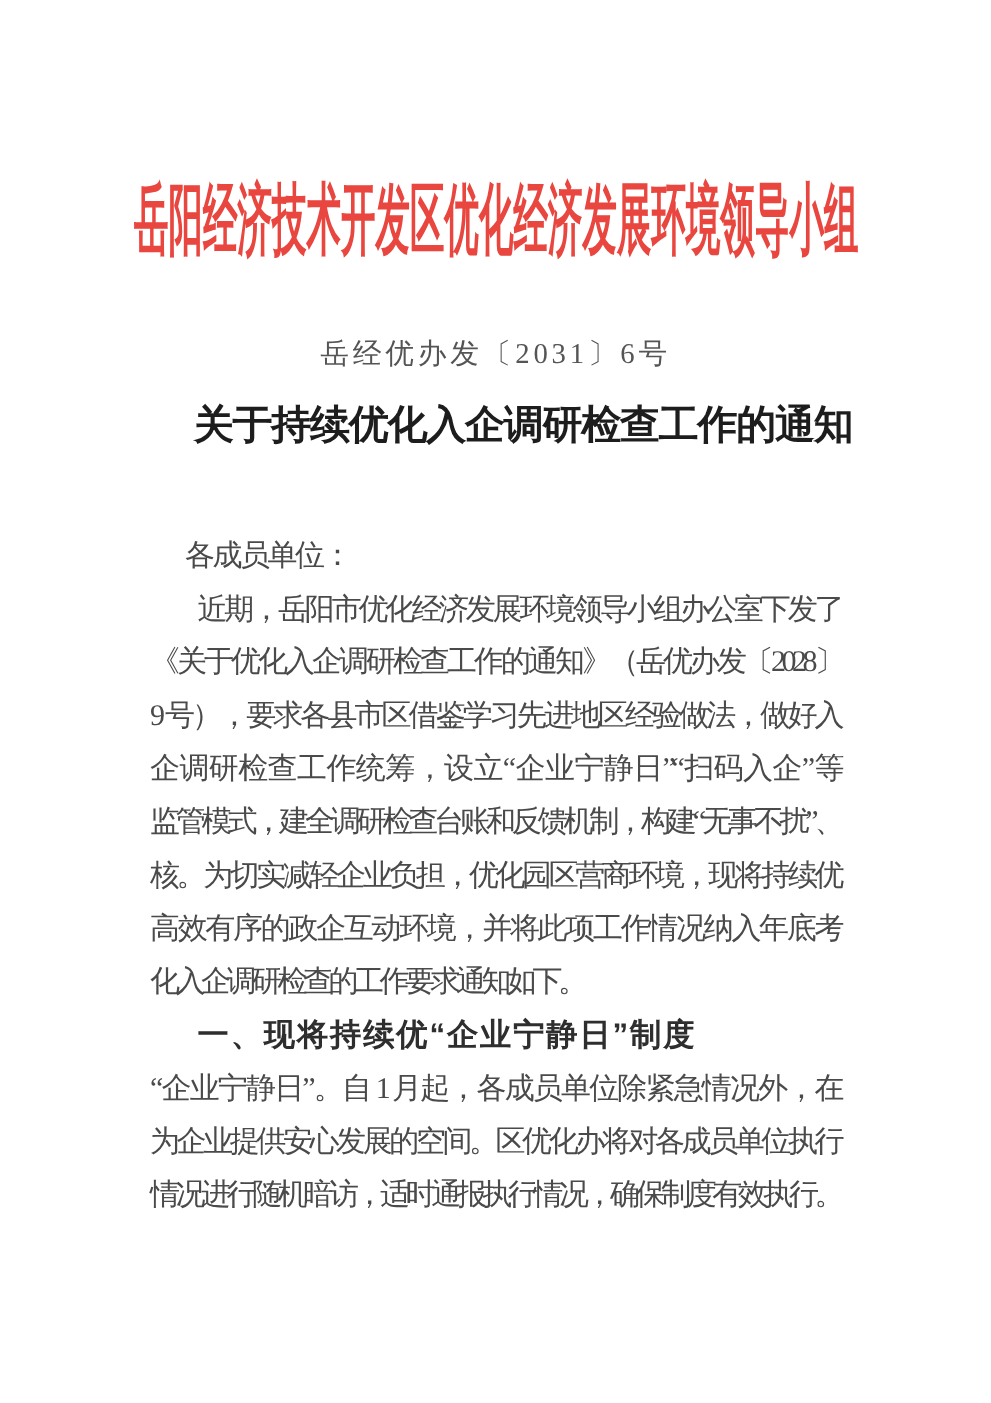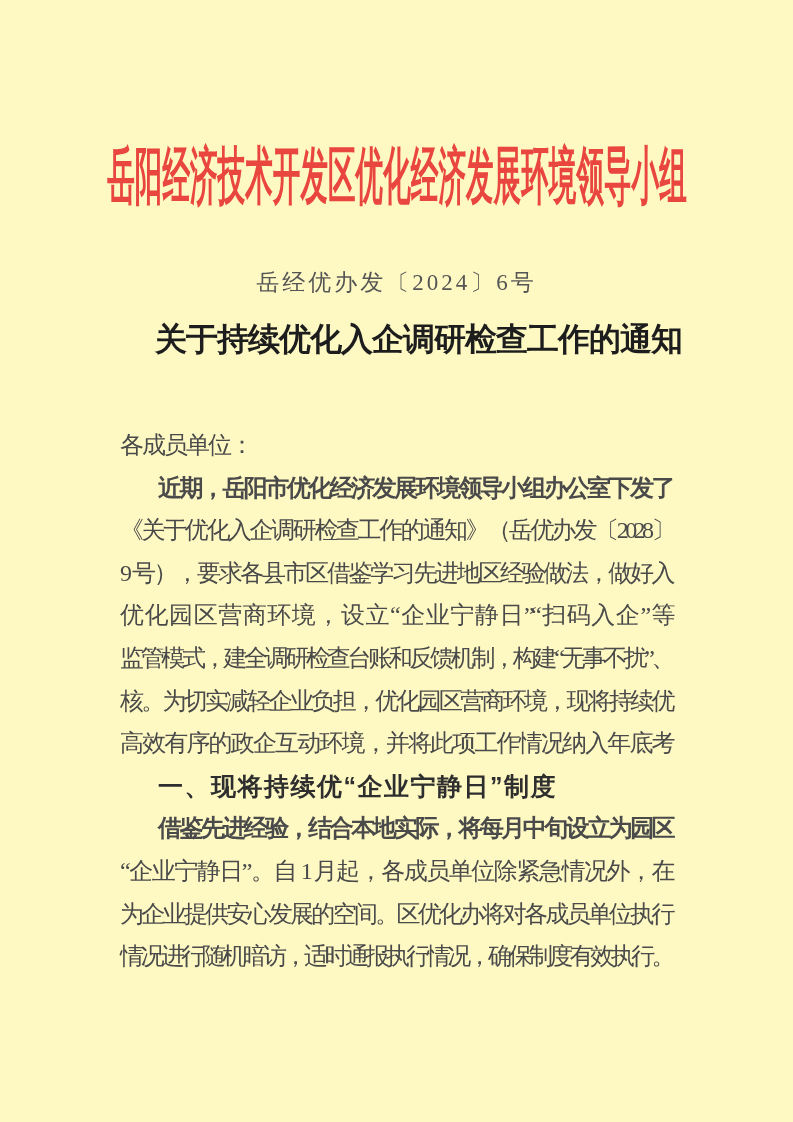--- a/index.html
+++ b/index.html
@@ -1,21 +1,21 @@
 <!DOCTYPE html>
 <html><head>
 <meta charset="utf-8">
 <style>
   html, body { margin: 0; padding: 0; background: #888; }
   .page {
     position: relative;
     width: 793px;
     height: 1122px;
     margin: 0 auto;
-    background: #fef9c3;
+    background: #ffffff;
     overflow: hidden;
     font-family: "Liberation Serif", "DejaVu Serif", serif;
   }
   
   .org-title-wrap {
     margin-top: 143px;
     width: 793px;
     display: flex;
     justify-content: center;
     height: 68px;
@@ -58,56 +58,57 @@
   .bline {
     letter-spacing: -3.6px;
     text-align: justify;
     text-align-last: justify;
     white-space: nowrap;
   }
   .bline.left {
     text-align: left;
     text-align-last: left;
   }
-  .bline.indent { text-indent: 38px; font-weight: bold; }
+  .bline.indent { text-indent: 38px; }
   .salutation {
     letter-spacing: -2px;
     text-align: center;
     text-align-last: left;
+    margin-left: 28px;
   }
   .heading {
     font-family: "Liberation Sans", "DejaVu Sans", sans-serif;
     font-weight: bold;
     font-size: 25px;
     letter-spacing: 1.5px;
     text-indent: 38px;
     color: #2e2e2e;
     text-align: left;
     text-align-last: left;
   }
 </style>
 </head>
 <body>
 
 <div class="page">
   <div class="org-title-wrap">
     <span class="org-title">岳阳经济技术开发区优化经济发展环境领导小组</span>
   </div>
-  <div class="doc-number">岳经优办发〔2024〕6号</div>
+  <div class="doc-number">岳经优办发〔2031〕6号</div>
   <h1 class="doc-title">关于持续优化入企调研检查工作的通知</h1>
   <div class="doc-body">
     <div class="bline salutation">各成员单位：</div>
     <div id="paragraphs">
         <div class="bline indent">近期，岳阳市优化经济发展环境领导小组办公室下发了</div>
         <div class="bline">《关于优化入企调研检查工作的通知》（岳优办发〔2028〕</div>
         <div class="bline">9 号），要求各县市区借鉴学习先进地区经验做法，做好入</div>
-        <div class="bline">优化园区营商环境，设立“企业宁静日”“扫码入企”等</div>
+        <div class="bline">企调研检查工作统筹，设立“企业宁静日”“扫码入企”等</div>
         <div class="bline">监管模式，建全调研检查台账和反馈机制，构建“无事不扰”、</div>
         <div class="bline">核。为切实减轻企业负担，优化园区营商环境，现将持续优</div>
         <div class="bline">高效有序的政企互动环境，并将此项工作情况纳入年底考</div>
+        <div class="bline left">化入企调研检查的工作要求通知如下。</div>
         <div class="bline heading">一、现将持续优“企业宁静日”制度</div>
-        <div class="bline indent">借鉴先进经验，结合本地实际，将每月中旬设立为园区</div>
         <div class="bline">“企业宁静日”。自 1 月起，各成员单位除紧急情况外，在</div>
         <div class="bline">为企业提供安心发展的空间。区优化办将对各成员单位执行</div>
         <div class="bline">情况进行随机暗访，适时通报执行情况，确保制度有效执行。</div>
       </div>
   </div>
 </div>
 
 </body></html>

